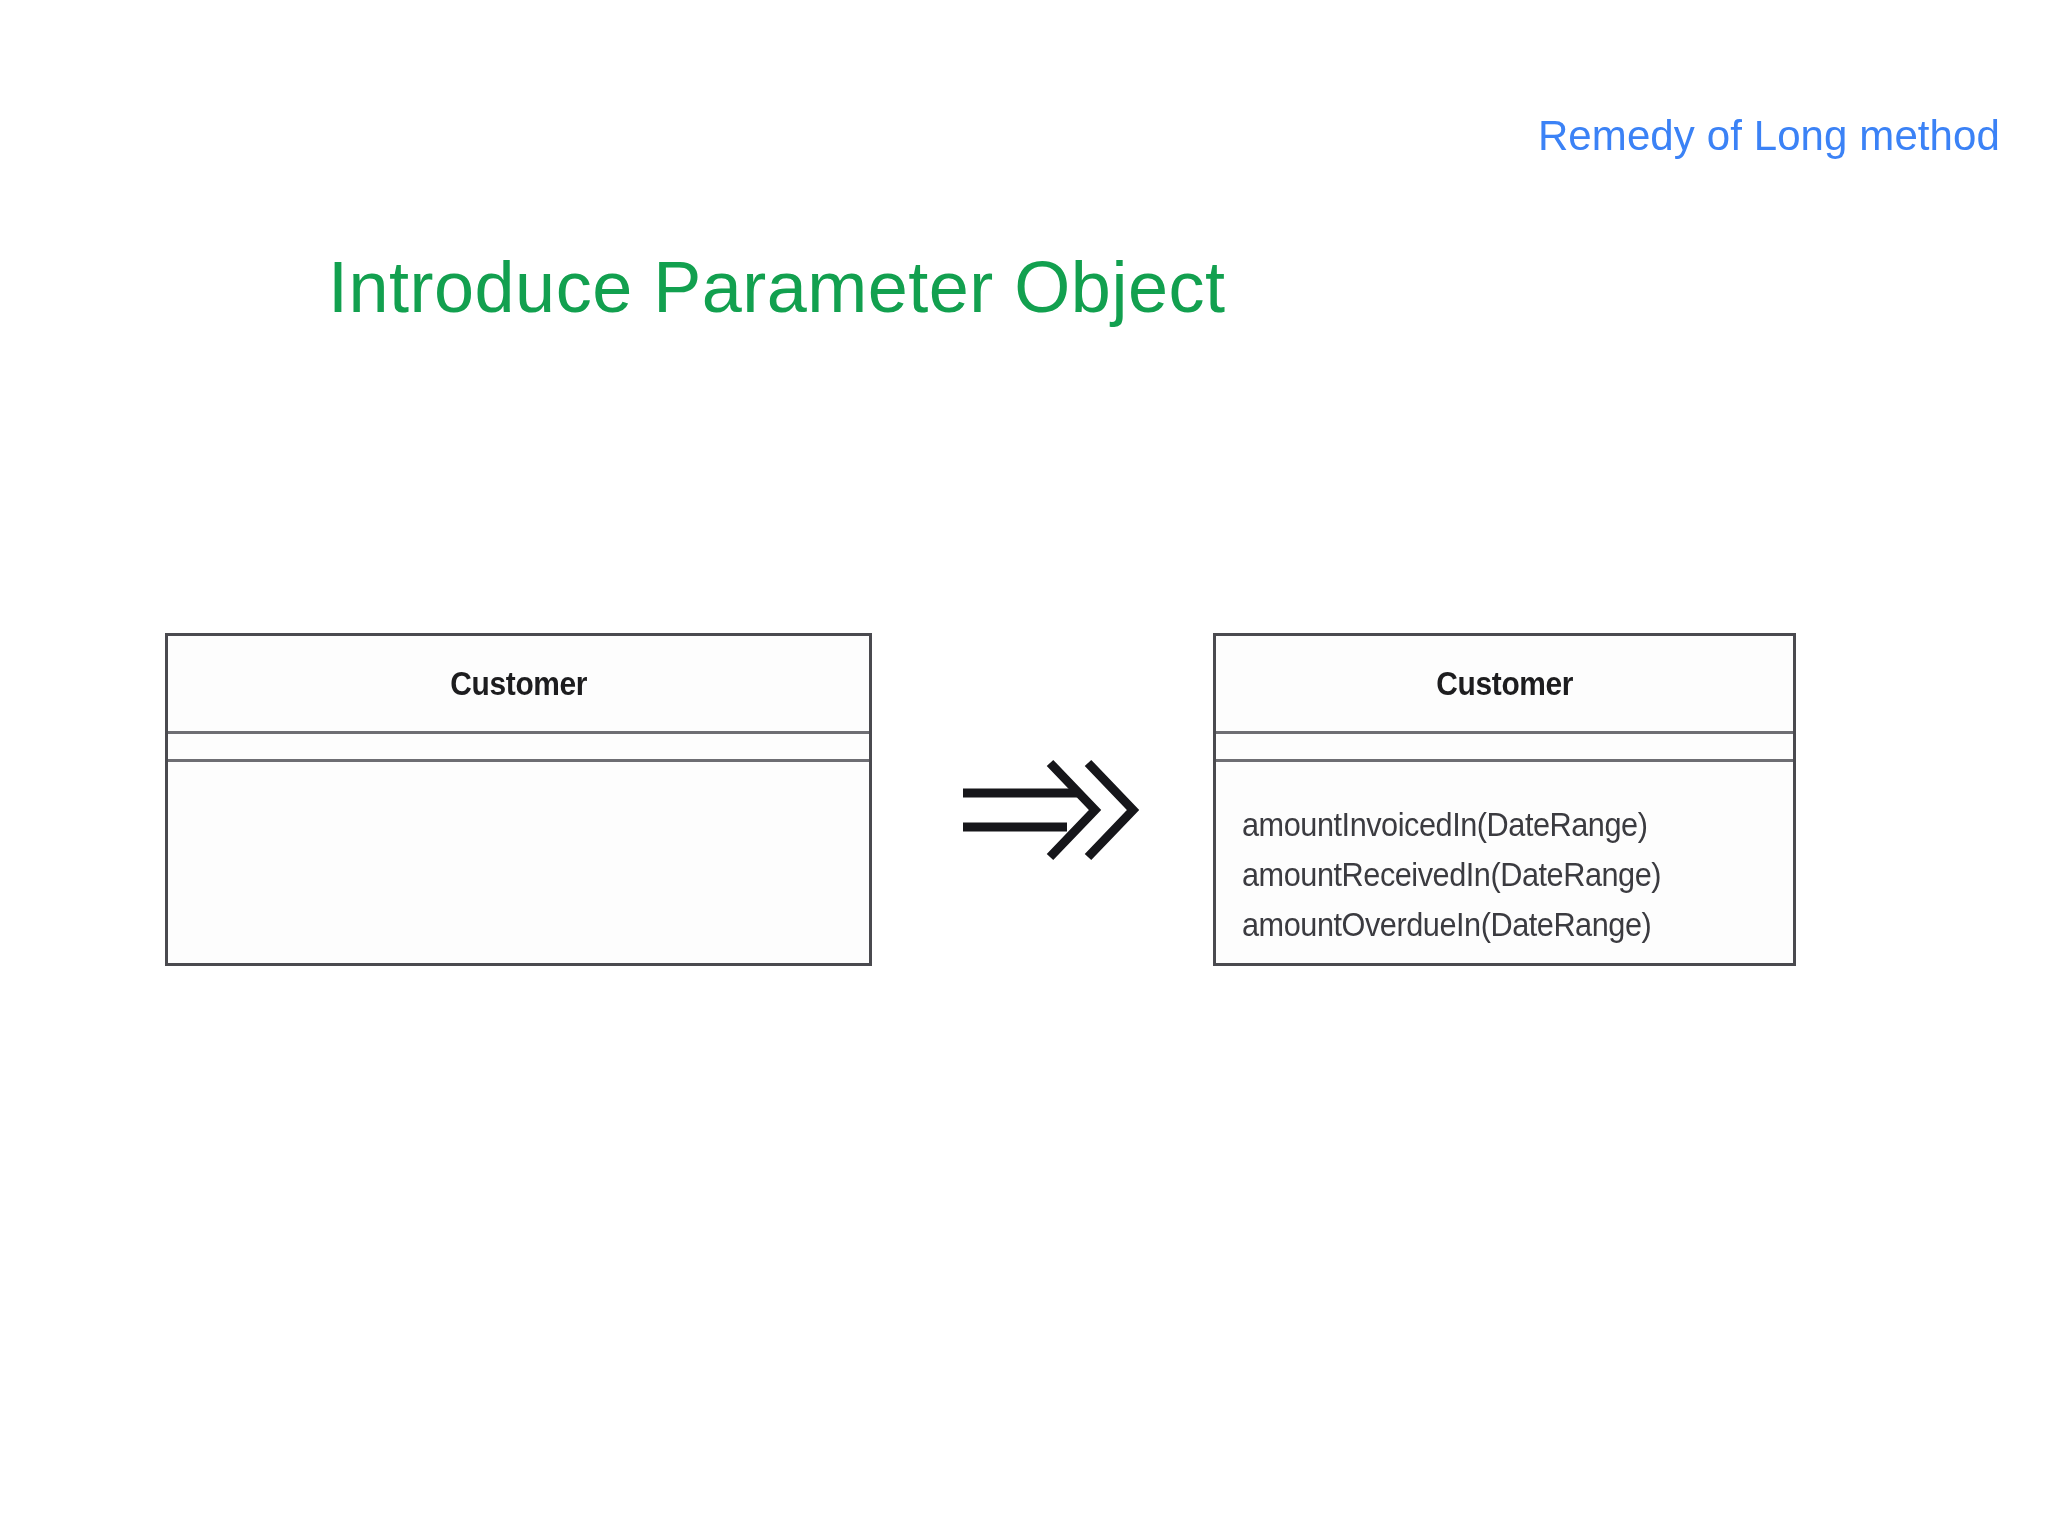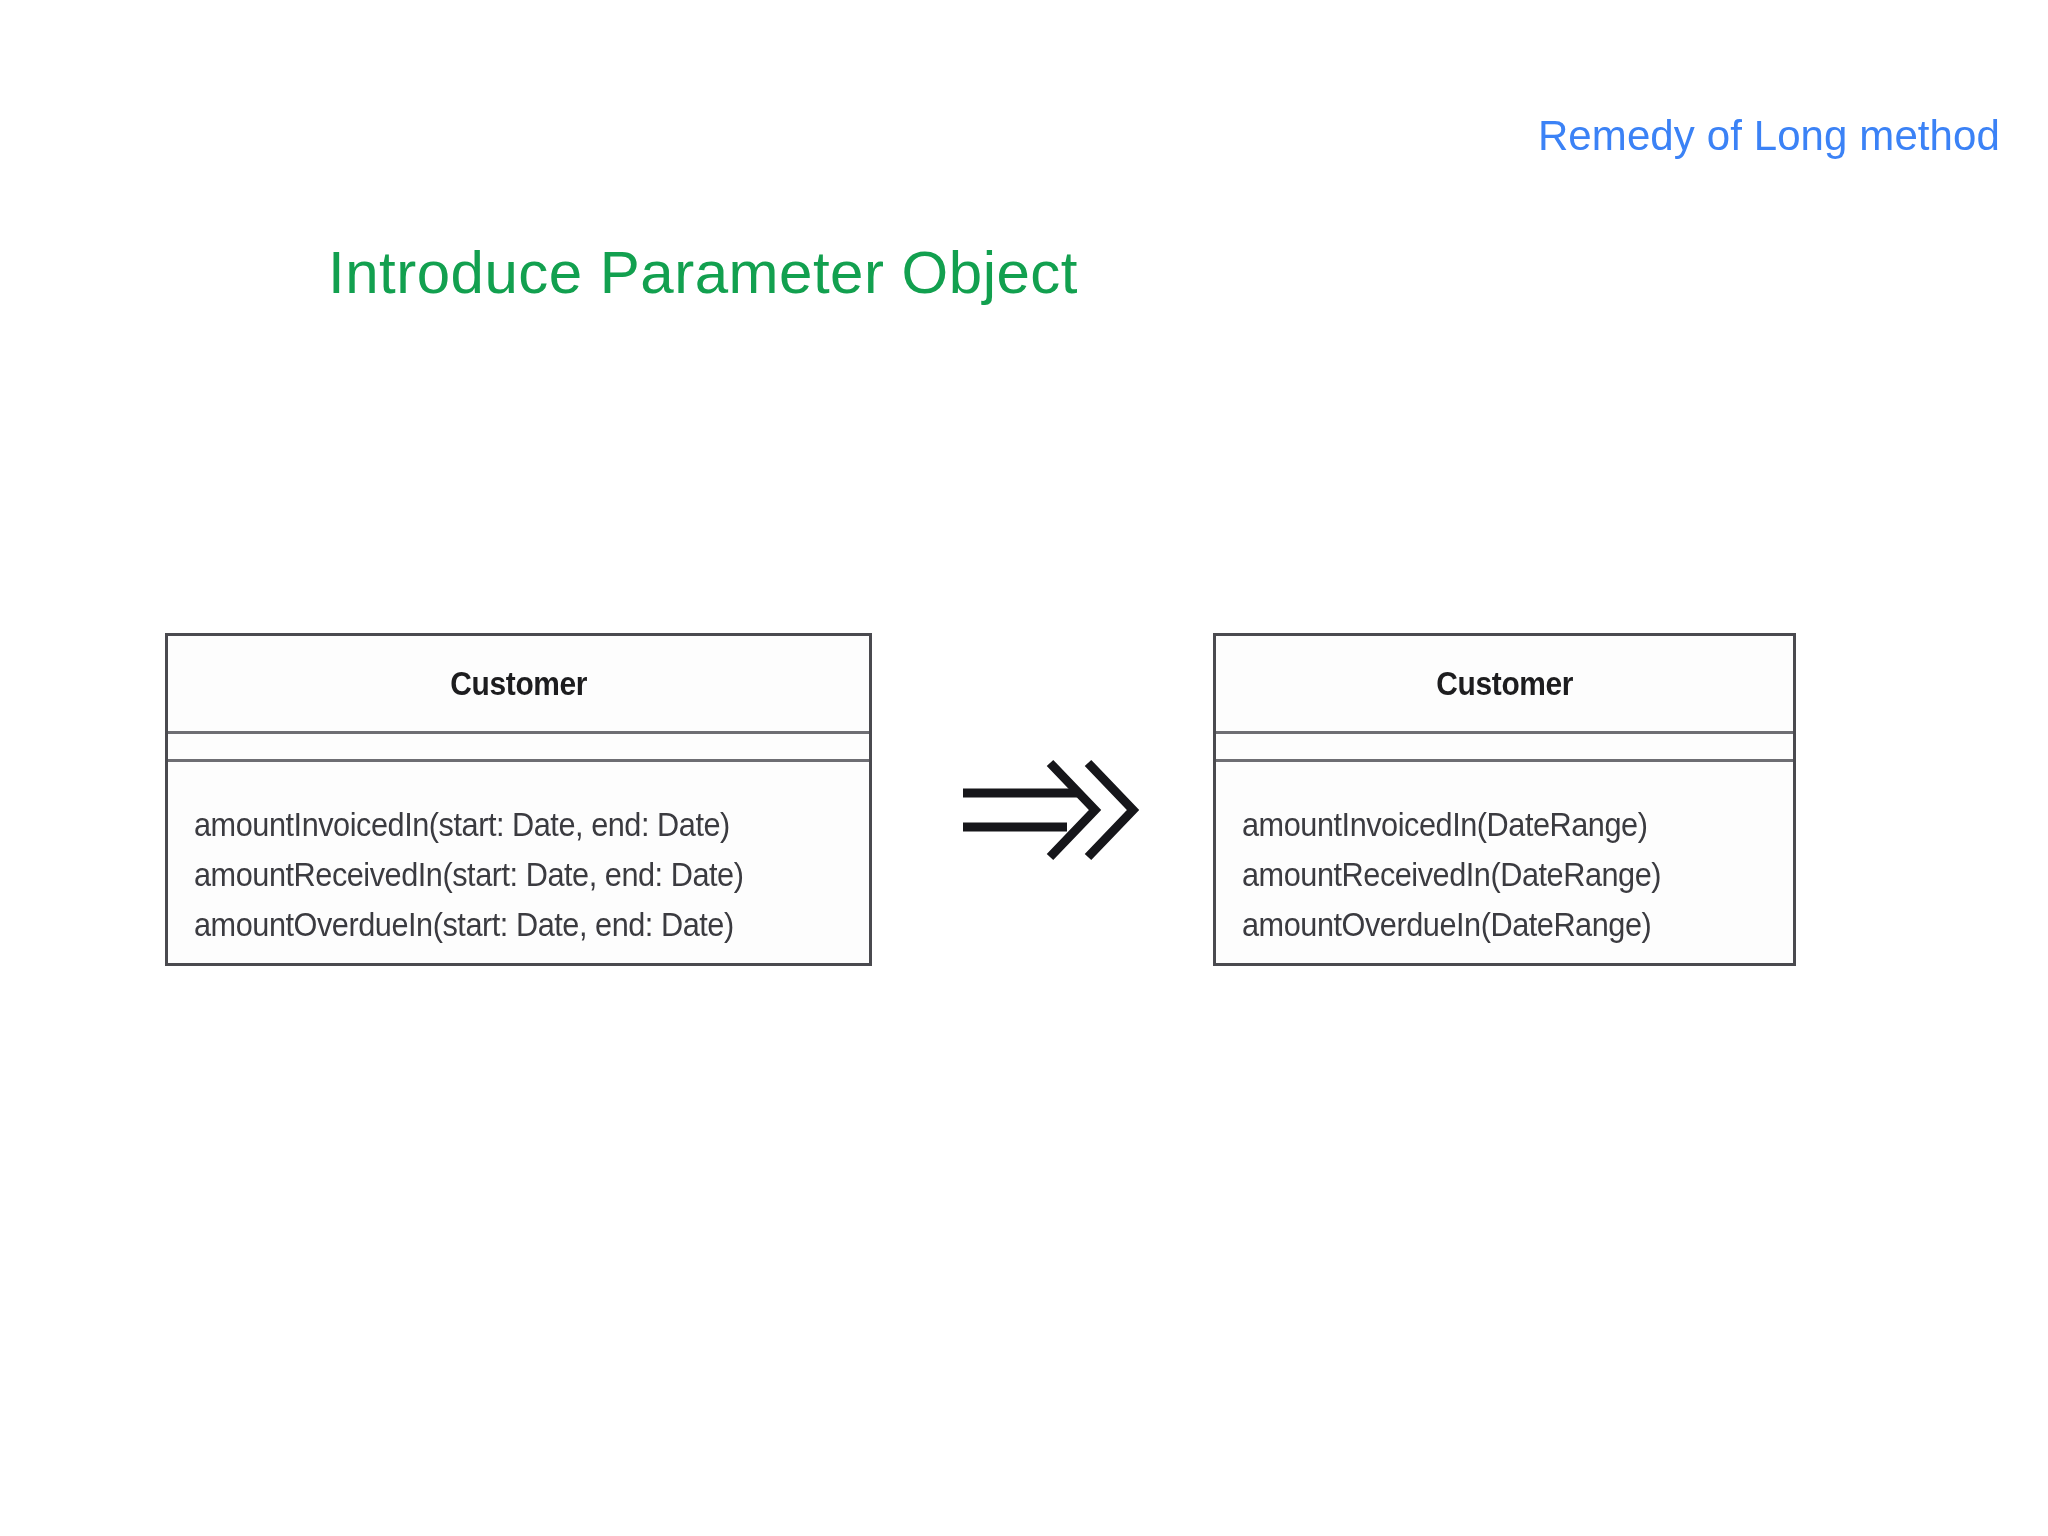--- a/index.html
+++ b/index.html
@@ -29,21 +29,21 @@
     white-space: nowrap;
     line-height: 1;
   }
 
   
   .slide-title {
     position: absolute;
     top: 200px;
     left: 328px;
     font-family: "Liberation Sans", sans-serif;
-    font-size: 60px;
+    font-size: 72px;
     font-weight: 400;
     color: #12a04f;
     letter-spacing: 0.5px;
     white-space: nowrap;
     line-height: 1.1;
   }
 
   
   .diagram {
     position: absolute;
@@ -134,25 +134,20 @@
 
 <div class="diagram">
 
   <div class="uml-class left">
     <div class="uml-name-compartment">
       <span class="uml-name">Customer</span>
     </div>
     <div class="uml-sep"></div>
     <div class="uml-attr-compartment"></div>
     <div class="uml-sep"></div>
-    <div class="uml-ops-compartment">
-      <div class="uml-op">amountInvoicedIn(start: Date, end: Date)</div>
-      <div class="uml-op">amountReceivedIn(start: Date, end: Date)</div>
-      <div class="uml-op">amountOverdueIn(start: Date, end: Date)</div>
-    </div>
   </div>
 
   <div class="transform-arrow">
     <svg width="195" height="110" viewBox="0 0 195 110" xmlns="http://www.w3.org/2000/svg">
       <g fill="none" stroke="#16161a" stroke-width="9" stroke-linecap="butt" stroke-linejoin="miter">
         <line x1="8" y1="38" x2="122" y2="38"></line>
         <line x1="8" y1="72" x2="112" y2="72"></line>
         <polyline points="95,8 140,55 95,102"></polyline>
         <polyline points="133,8 178,55 133,102"></polyline>
       </g>

